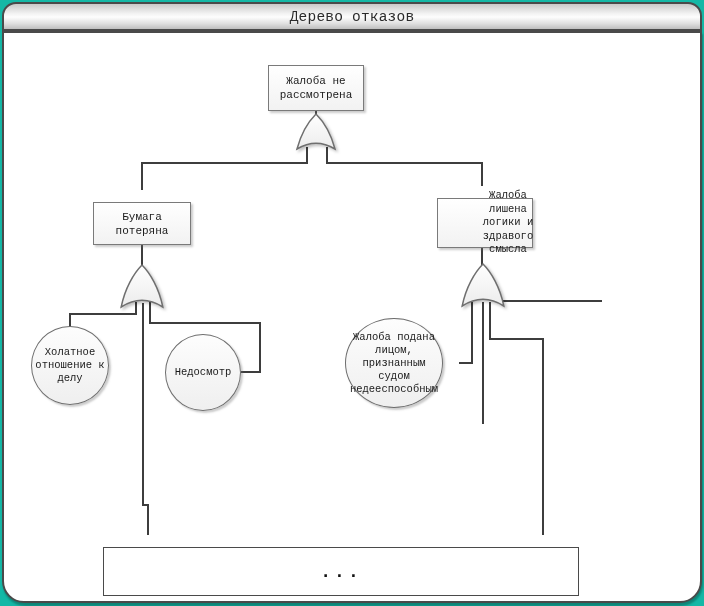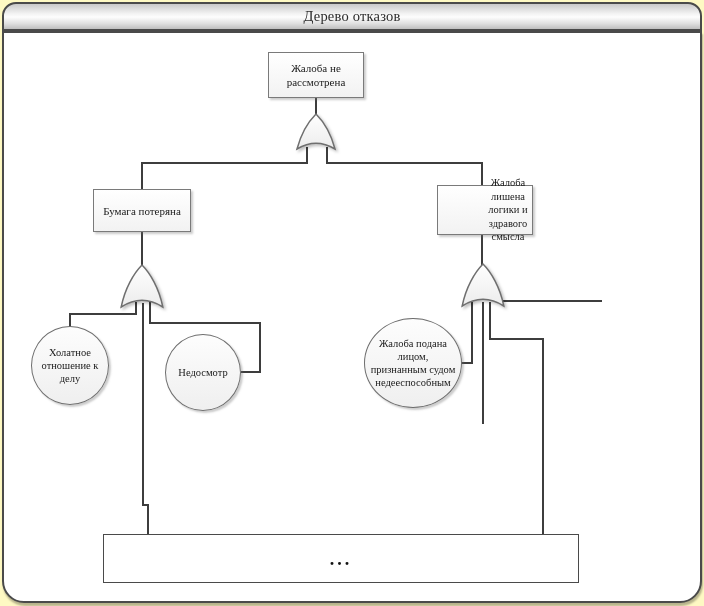--- a/index.html
+++ b/index.html
@@ -1,56 +1,56 @@
 <!DOCTYPE html>
 <html><head>
 <meta charset="utf-8">
 <style>
   html,body{margin:0;padding:0;background:#ffffff;}
   .stage{
-    position:relative;width:704px;height:606px;background:#fef9c3;overflow:hidden;
-    font-family:Liberation Serif, serif;color:#1a1a1a;
+    position:relative;width:704px;height:606px;background:#14b8a6;overflow:hidden;
+    font-family:Liberation Mono, monospace;color:#1a1a1a;
   }
   .titlebar{
     position:absolute;left:2px;top:2px;width:696px;height:25px;
     border:2px solid #4a4a4a;border-radius:14px 14px 0 0;
     background:linear-gradient(180deg,#c9c9c9 0%,#f2f2f2 38%,#fdfdfd 52%,#e0e0e0 78%,#bfbfbf 100%);
     display:flex;align-items:center;justify-content:center;
   }
   .titlebar span{font-size:14.5px;color:#2b2b2b;letter-spacing:.2px;}
   .canvas{
     position:absolute;left:2px;top:31px;width:696px;height:568px;
     border:2px solid #4a4a4a;border-radius:0 0 22px 22px;background:#ffffff;
     box-shadow:1px 3px 2px rgba(0,0,0,0.28);
   }
   svg.wires{position:absolute;left:0;top:0;width:704px;height:606px;pointer-events:none;}
   .node{
     position:absolute;display:flex;align-items:center;justify-content:center;
     text-align:center;white-space:pre-line;box-sizing:border-box;
   }
   .box{
     border:1.2px solid #7a7a7a;background:linear-gradient(180deg,#ffffff 0%,#f2f2f2 100%);
-    box-shadow:2px 2px 2px rgba(110,110,110,0.35);font-size:11px;line-height:14px;
+    box-shadow:2px 2px 2px rgba(110,110,110,0.35);font-size:11px;line-height:14px;margin-top:13px;
   }
   .circle{
     border:1.2px solid #6e6e6e;border-radius:50%;
     background:linear-gradient(180deg,#fdfdfd 0%,#efefef 100%);
     box-shadow:2px 2px 2px rgba(110,110,110,0.35);font-size:10.5px;line-height:13px;
   }
   .root-box   {left:268px;top:52px;width:96px;height:46px;}
   .left-box   {left:93px;top:189px;width:98px;height:43px;}
   .right-box  {left:437px;top:185px;width:96px;height:50px;font-size:10.5px;line-height:13.5px;padding-left:46px;}
   .bottom-box {
     left:103px;top:534px;width:476px;height:49px;
     border:1.6px solid #4a4a4a;background:#ffffff;box-shadow:none;
     font-size:18px;font-weight:bold;letter-spacing:3px;line-height:30px;color:#111;
   }
   .c-negligence {left:31px; top:326px;width:78px;height:79px;}
   .c-oversight  {left:165px;top:334px;width:76px;height:77px;}
-  .c-incapable  {left:364px;top:318px;width:98px;height:90px;}
+  .c-incapable  {left:345px;top:318px;width:98px;height:90px;}
   .c-unclear    {left:446px;top:423px;width:75px;height:75px;}
   .c-profanity  {left:598px;top:244px;width:77px;height:77px;}
 </style>
 </head>
 <body>
 
 <div class="stage">
 
   <div class="titlebar">
     <span>Дерево отказов</span>

